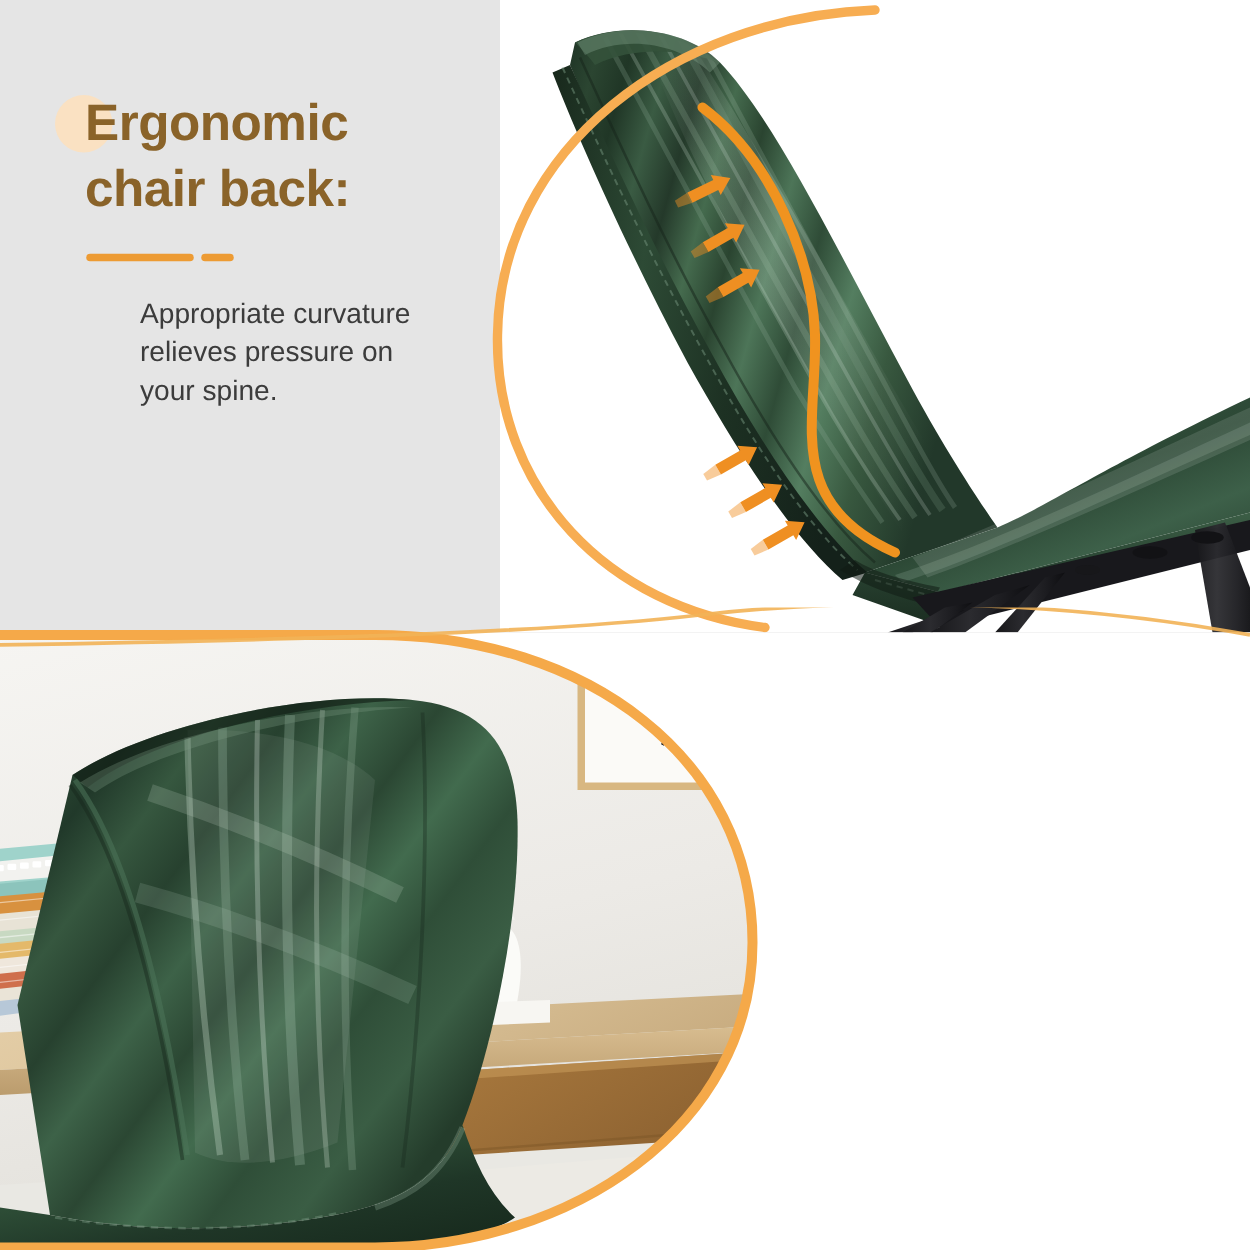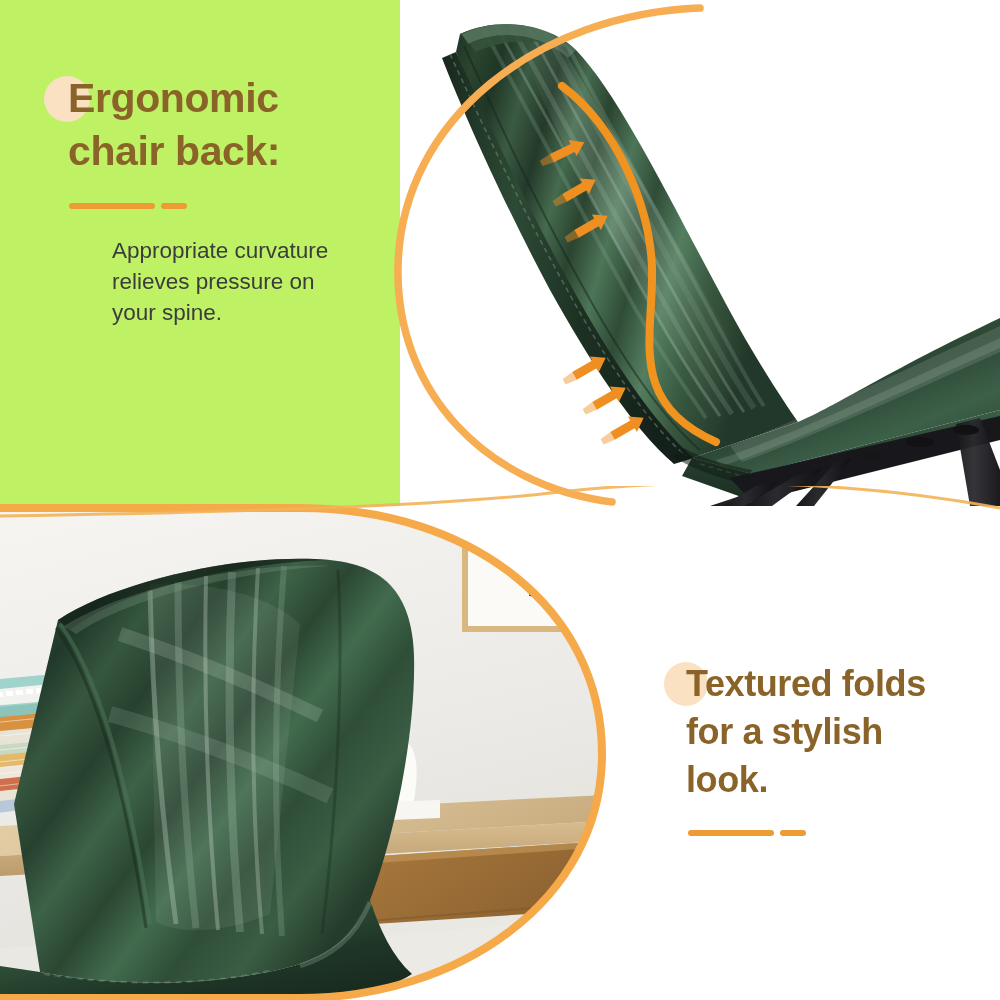--- a/index.html
+++ b/index.html
@@ -8,21 +8,21 @@
     font-family:"Liberation Sans", sans-serif;
     background:#ffffff;
     position:relative;
     overflow:hidden;
   }
   #stage { position:absolute; inset:0; width:1000px; height:1000px; background:#fff; }
 
   
   .panel-top {
     position:absolute; left:0; top:0; width:1000px; height:506px;
-    background:#bef264; overflow:hidden;
+    background:#e5e5e5; overflow:hidden;
   }
   .panel-top-photo {
     position:absolute; left:400px; top:0; width:600px; height:506px;
     overflow:hidden;
   }
 
   
   .tb-top { position:absolute; left:68px; top:72px; width:320px; }
   .dot-beige {
     position:absolute; border-radius:50%;
@@ -461,24 +461,14 @@
 
     <svg class="bot-stroke" width="622" height="496" viewBox="0 0 622 496">
       <path d="M 0,4 L 300,4 C 470,4 602,104 602,250 C 602,398 456,494 300,494 L 0,494" fill="none" stroke="#f5a949" stroke-width="8" stroke-linecap="round"></path>
     </svg>
   </div>
 
   <svg width="1000" height="40" viewBox="0 0 1000 40" style="position:absolute;left:0;top:486px;">
     <path d="M 0,30 C 240,26 440,20 560,6 C 700,-10 860,-4 1000,22" fill="none" stroke="#f2b257" stroke-width="3" opacity="0.9"></path>
   </svg>
 
-  <div class="tb-bot">
-    <div class="dot-beige dot-bot"></div>
-    <div class="headline">Textured folds
-for a stylish
-look.</div>
-    <div class="dash-row">
-      <span class="dash-long"></span>
-      <span class="dash-short"></span>
-    </div>
-  </div>
 
 </div>
 
 </body></html>

